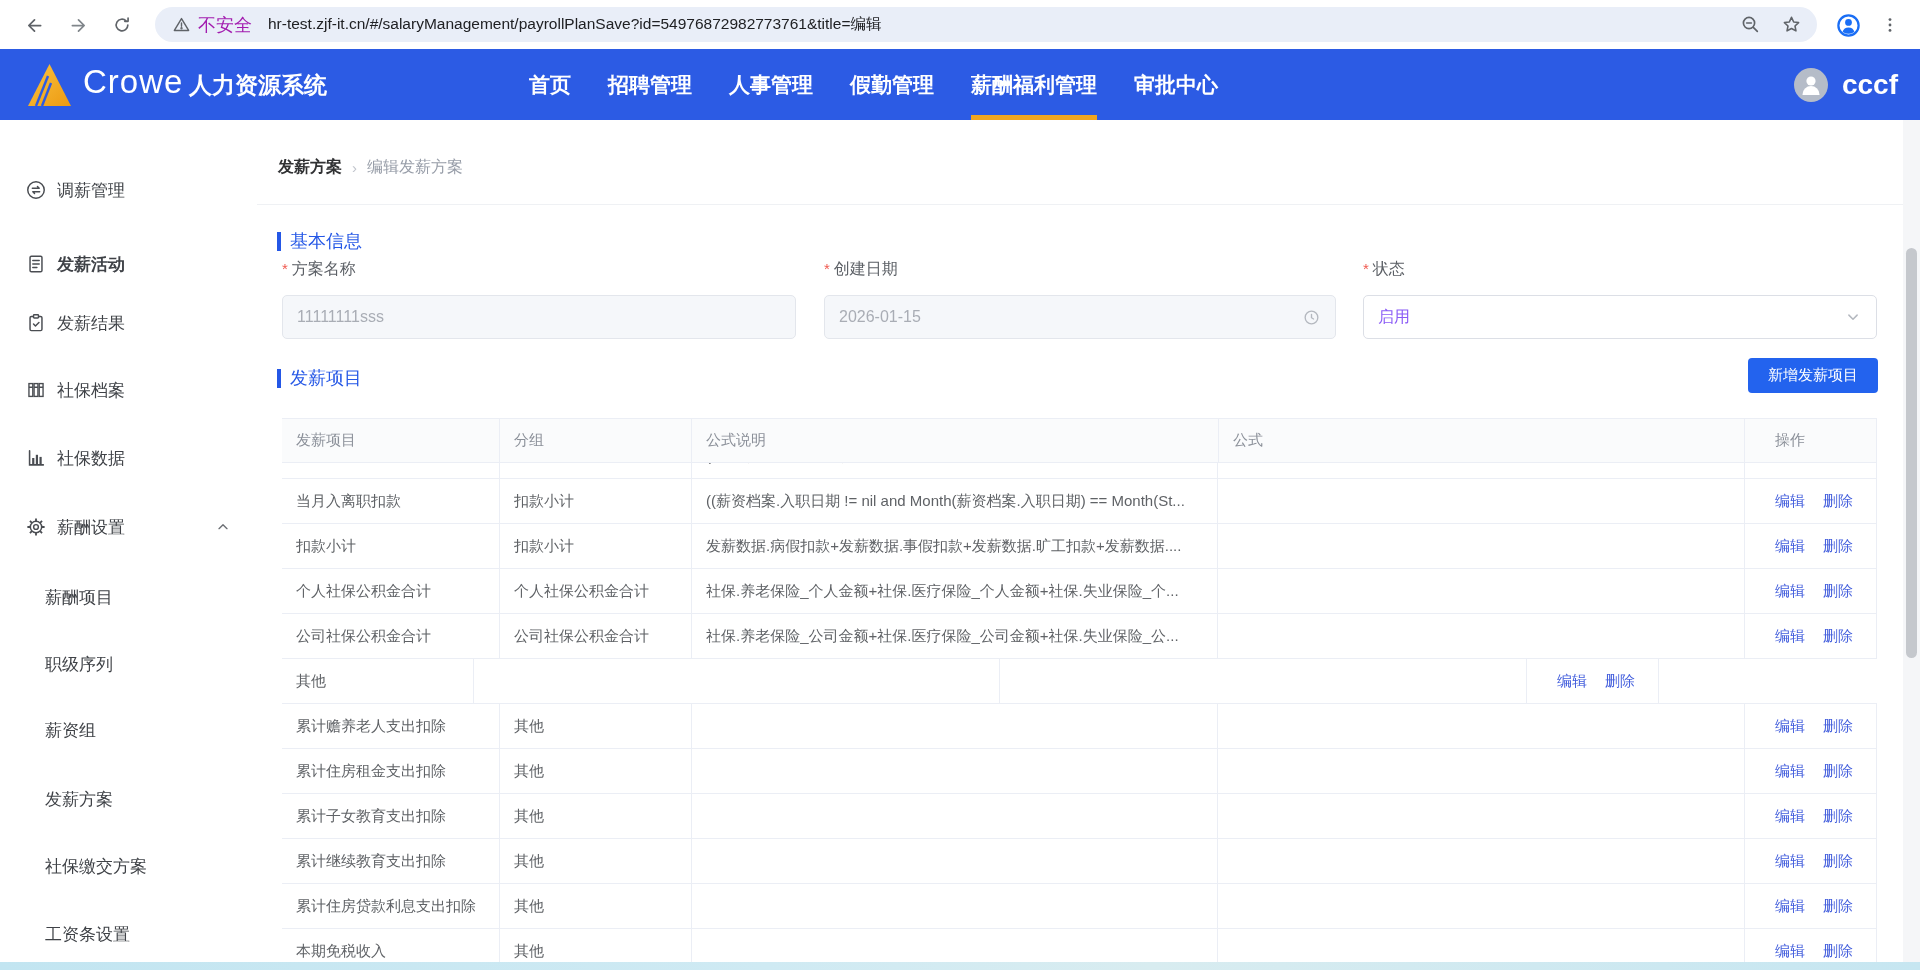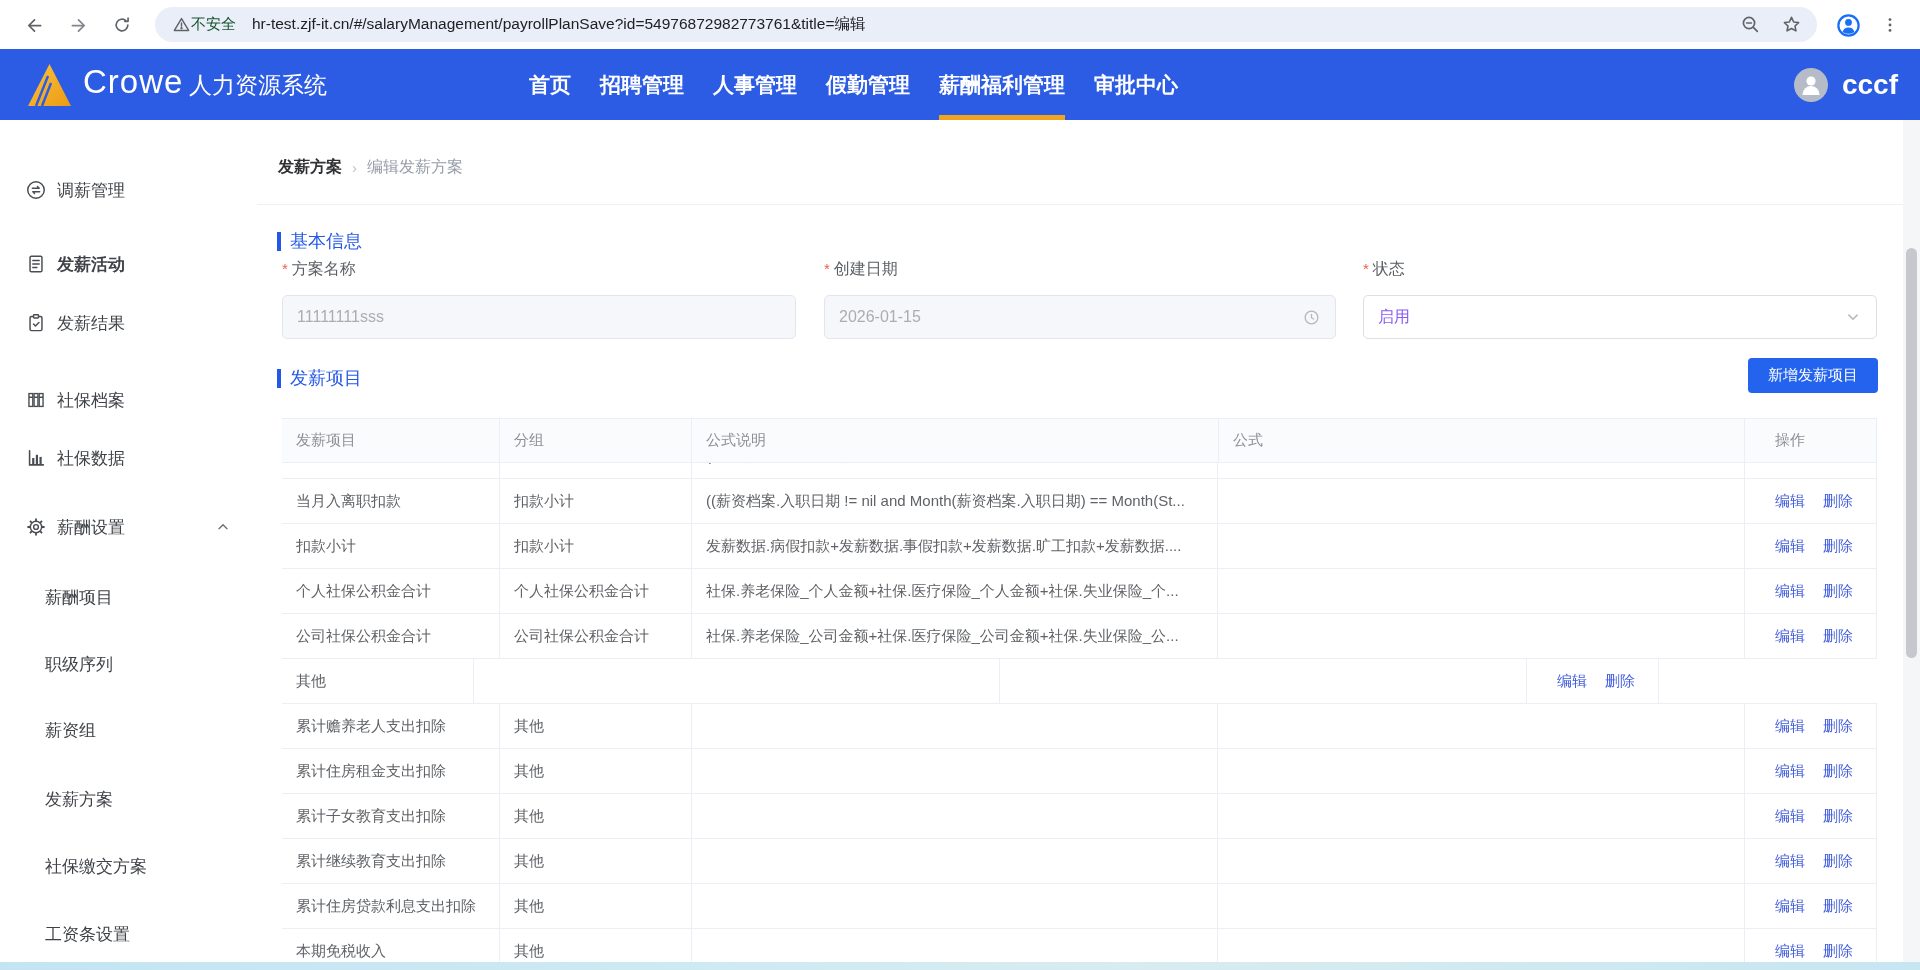--- a/index.html
+++ b/index.html
@@ -7,30 +7,30 @@
        font-family:"Liberation Sans","DejaVu Sans",sans-serif;}
   svg{display:block}
 
   
   .chrome{position:absolute;left:0;top:0;width:1920px;height:49px;background:#fff;}
   .chrome-btn{position:absolute;top:5px;width:40px;height:40px;border-radius:50%;
               display:flex;align-items:center;justify-content:center;cursor:pointer;}
   .urlbar{position:absolute;left:155px;top:7px;width:1662px;height:35px;border-radius:18px;
           background:#e9eef8;display:flex;align-items:center;}
   .sec-chip{display:flex;align-items:center;margin-left:17px;cursor:pointer;}
-  .sec-label{font-size:15px;color:#14532d;white-space:nowrap;}
+  .sec-label{font-size:18px;color:#a21caf;margin-left:7px;white-space:nowrap;}
   .url-text{margin-left:16px;font-size:15.5px;color:#202124;white-space:nowrap;overflow:hidden;flex:1;}
   .pill-ic{margin-right:20px;cursor:pointer;}
 
   
   .appbar{position:absolute;left:0;top:49px;width:1920px;height:71px;background:#2c5be4;}
   .logo{position:absolute;left:26px;top:13px;}
   .brand{position:absolute;left:83px;top:14px;font-size:33px;font-weight:400;color:#fff;letter-spacing:1px;}
-  .appname{position:absolute;left:189px;top:21px;font-size:23px;font-weight:400;color:#fff;}
-  .main-nav{position:absolute;left:529px;top:0;height:71px;display:flex;gap:29px;}
+  .appname{position:absolute;left:189px;top:21px;font-size:23px;font-weight:700;color:#fff;}
+  .main-nav{position:absolute;left:529px;top:0;height:71px;display:flex;gap:37px;}
   .nav-item{position:relative;display:flex;align-items:center;color:#fff;font-size:21px;
             font-weight:700;cursor:pointer;white-space:nowrap;}
   .nav-underline{position:absolute;left:0;right:0;bottom:0;height:5px;background:#f0a51f;}
   .userbox{position:absolute;right:22px;top:0;height:71px;display:flex;align-items:center;cursor:pointer;}
   .username{color:#fff;font-size:28px;font-weight:700;margin-left:14px;}
 
   
   .sidebar{position:absolute;left:0;top:120px;width:257px;height:850px;background:#fff;
            border-right:1px solid #e9ebee;overflow:hidden;}
   .side-item{position:absolute;left:0;width:257px;height:34px;display:flex;align-items:center;cursor:pointer;}
@@ -220,21 +220,21 @@
       <div class="side-item" style="top: 186px;">
         <span class="ic">
           <svg width="22" height="22" viewBox="0 0 24 24" fill="none" stroke="#4a4d52" stroke-width="1.6" stroke-linecap="round" stroke-linejoin="round">
             <rect x="5.5" y="4.8" width="13" height="15.5" rx="1.5"></rect>
             <rect x="9.3" y="3" width="5.4" height="3.6" rx="0.8" fill="#fff"></rect>
             <path d="m9.3 13.2 2.1 2.1 3.8-3.9"></path>
           </svg>
         </span>
         <span class="lbl">发薪结果</span>
       </div>
-      <div class="side-item" style="top: 263px;">
+      <div class="side-item" style="top: 253px;">
         <span class="ic">
           <svg width="22" height="22" viewBox="0 0 24 24" fill="none" stroke="#4a4d52" stroke-width="1.5">
             <rect x="4.3" y="5" width="4.2" height="14"></rect>
             <rect x="9.9" y="5" width="4.2" height="14"></rect>
             <rect x="15.5" y="5" width="4.2" height="14"></rect>
             <path d="M4.3 9h4.2M9.9 9h4.2M15.5 9h4.2"></path>
           </svg>
         </span>
         <span class="lbl">社保档案</span>
       </div>

